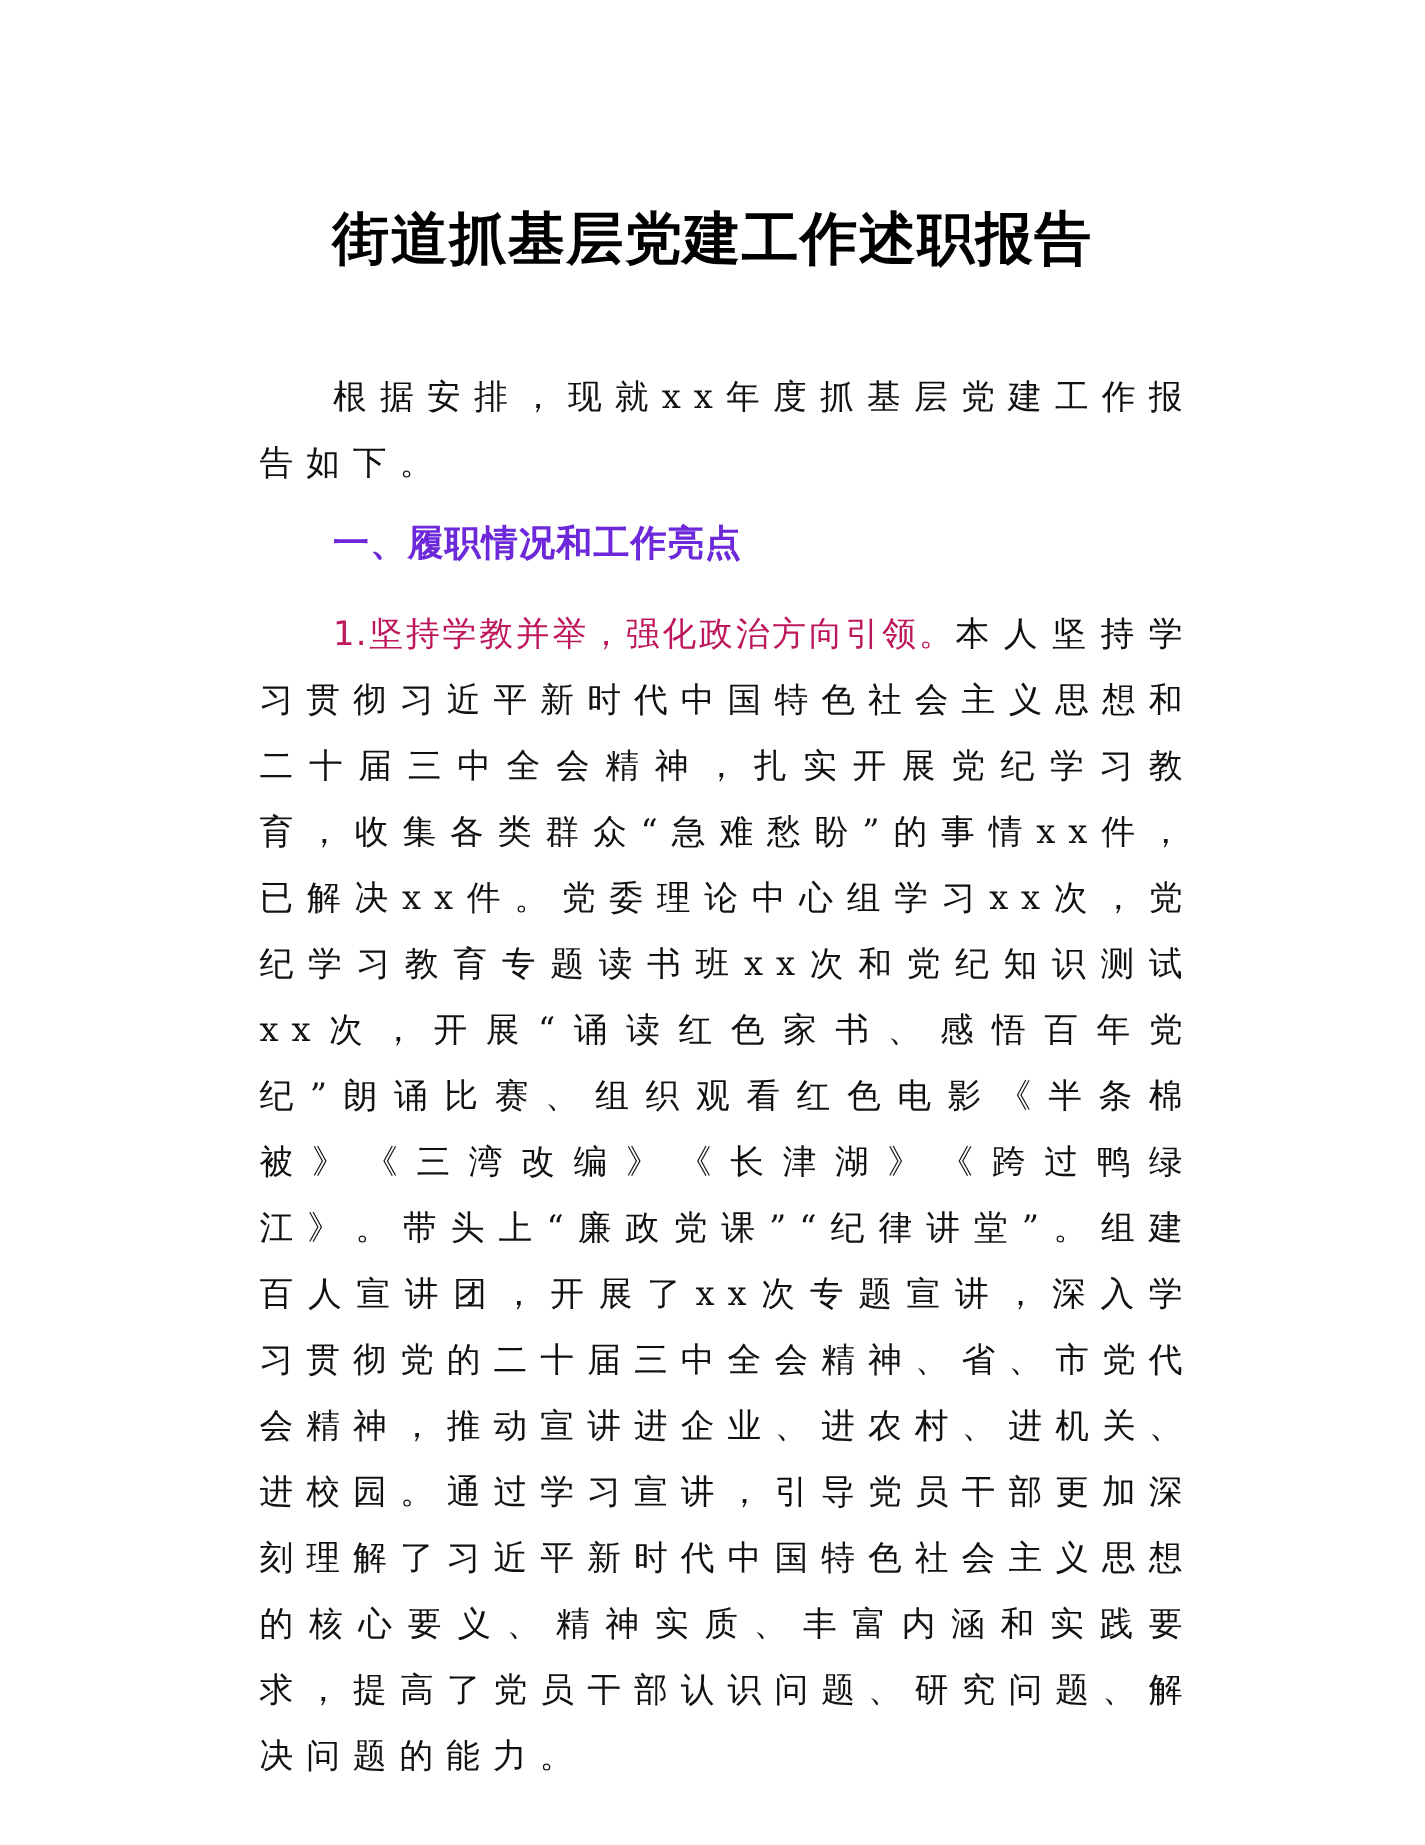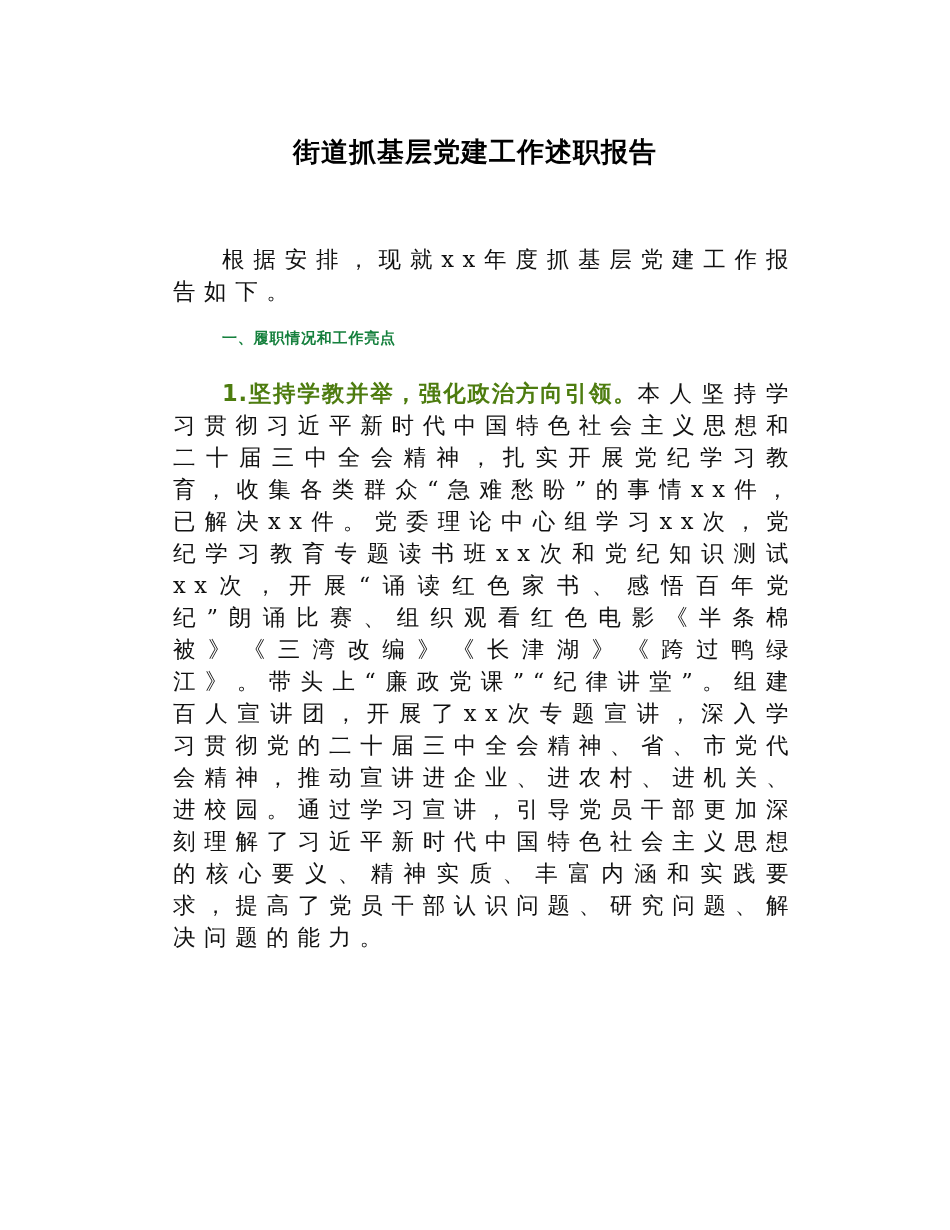--- a/index.html
+++ b/index.html
@@ -22,56 +22,56 @@
     background: #ffffff;
   }
   .title {
     position: absolute;
     left: 0;
     top: 110px;
     width: 950px;
     text-align: center;
     font-family: "DejaVu Sans", "Liberation Sans", sans-serif;
     font-weight: bold;
-    font-size: 27px;
+    font-size: 38px;
     letter-spacing: 1px;
     line-height: 48px;
     color: #000000;
   }
   .body {
     position: absolute;
     left: 173px;
     top: 243px;
     width: 624px;
   }
   .para {
     margin: 0;
     font-size: 22.5px;
-    line-height: 32px;
+    line-height: 44px;
     letter-spacing: 8.6px;
     text-indent: 49px;
     text-align: justify;
     text-justify: inter-character;
     color: #111111;
   }
   .para .lead {
     font-family: "DejaVu Sans", "Liberation Sans", sans-serif;
-    font-weight: bold;
+    font-weight: normal;
     letter-spacing: 0.8px;
-    color: #4d7c0f;
+    color: #be185d;
   }
   .heading {
     margin: 10px 0 6px 0;
     font-family: "DejaVu Sans", "Liberation Sans", sans-serif;
     font-weight: bold;
-    font-size: 15px;
+    font-size: 24px;
     line-height: 42px;
     letter-spacing: 0.8px;
     text-indent: 49px;
-    color: #15803d;
+    color: #6d28d9;
   }
   .gap { height: 12px; }
 </style>
 </head>
 <body>
 
 <div class="page">
   <h1 class="title">街道抓基层党建工作述职报告</h1>
 
   <div class="body">

